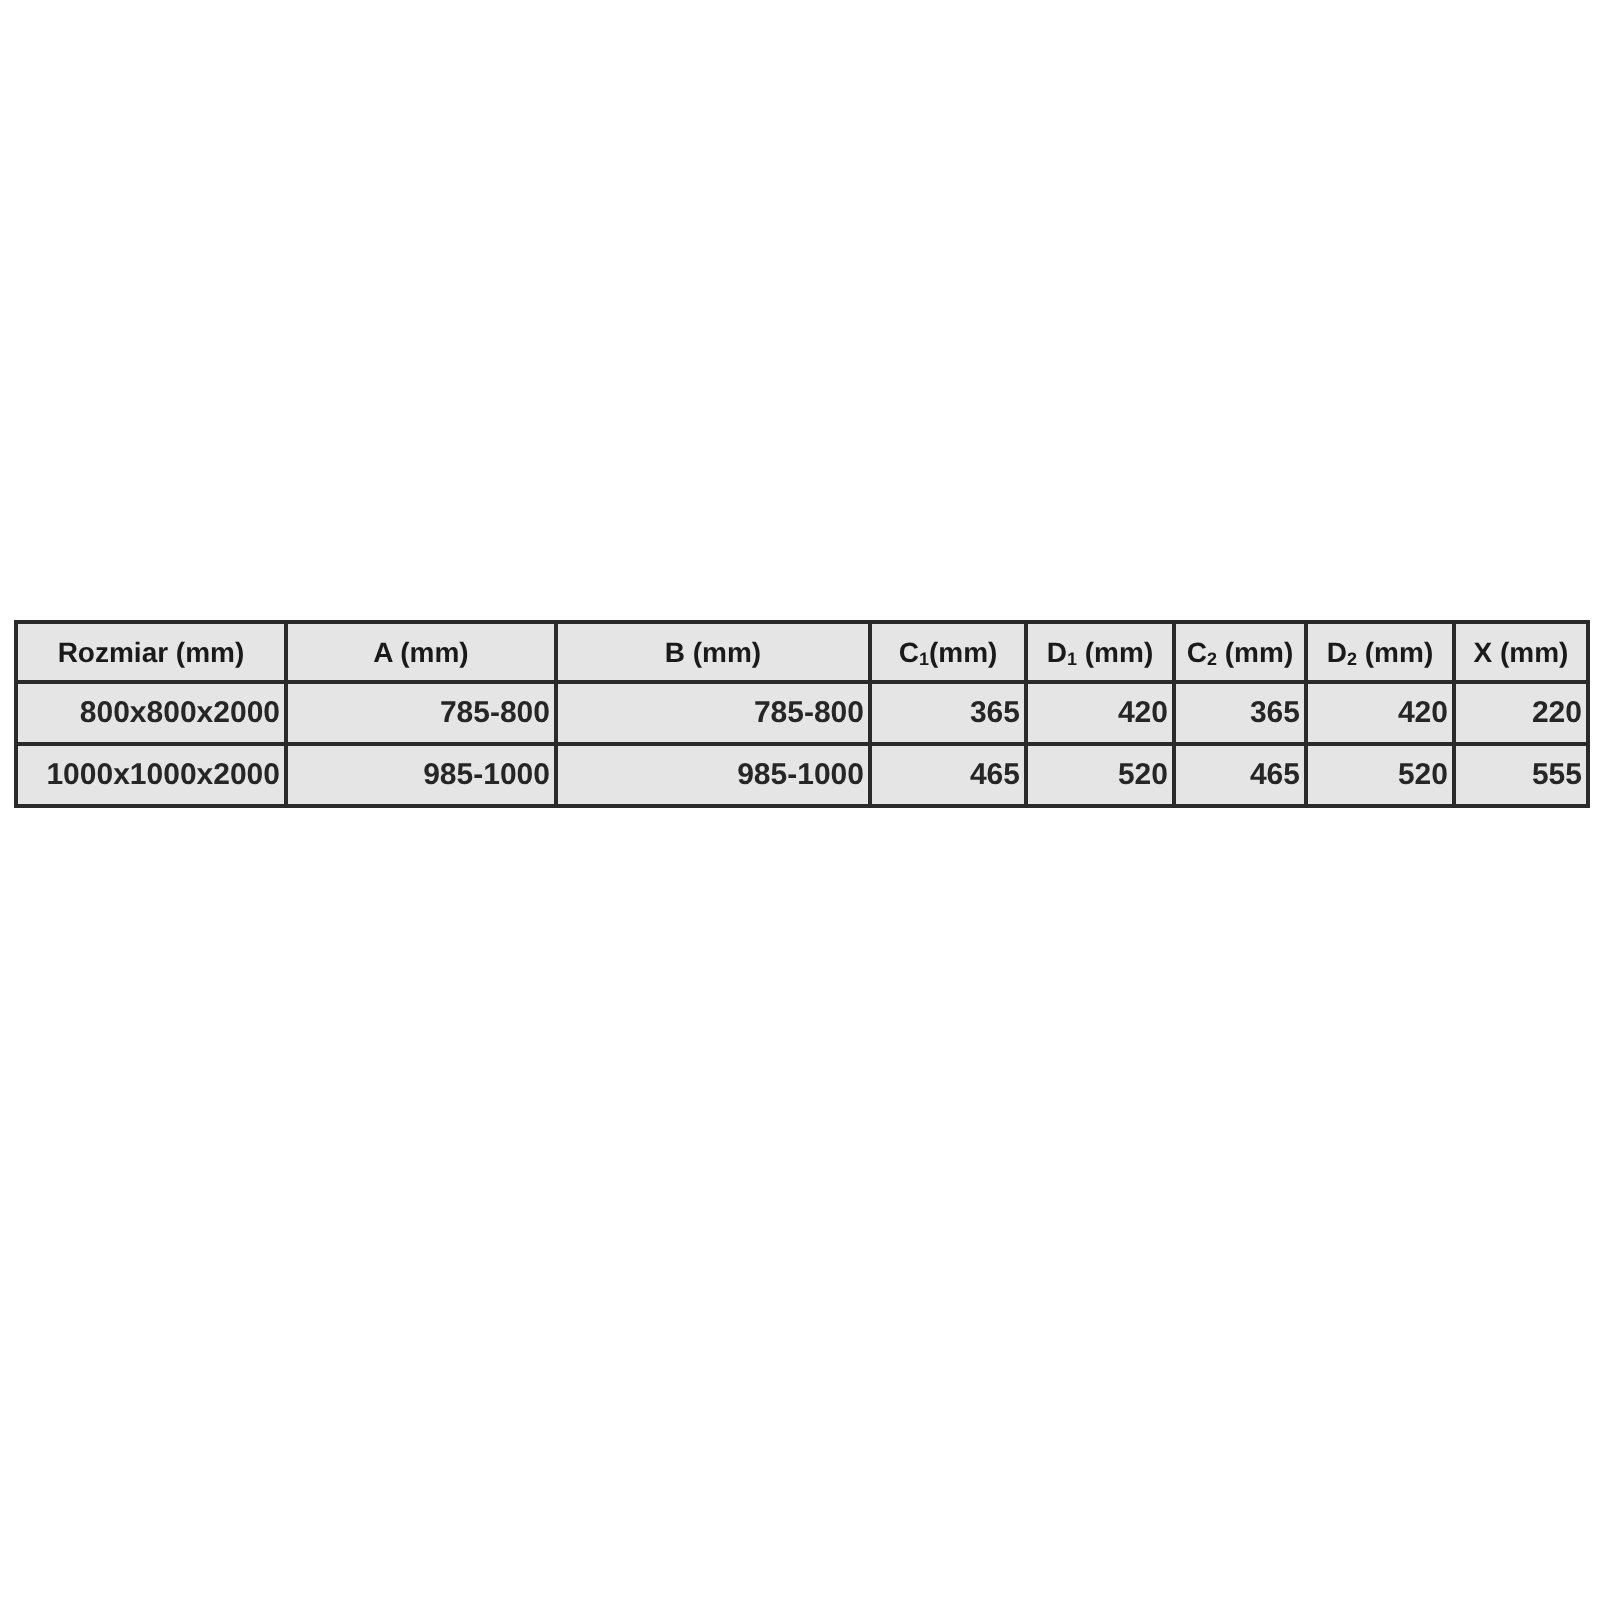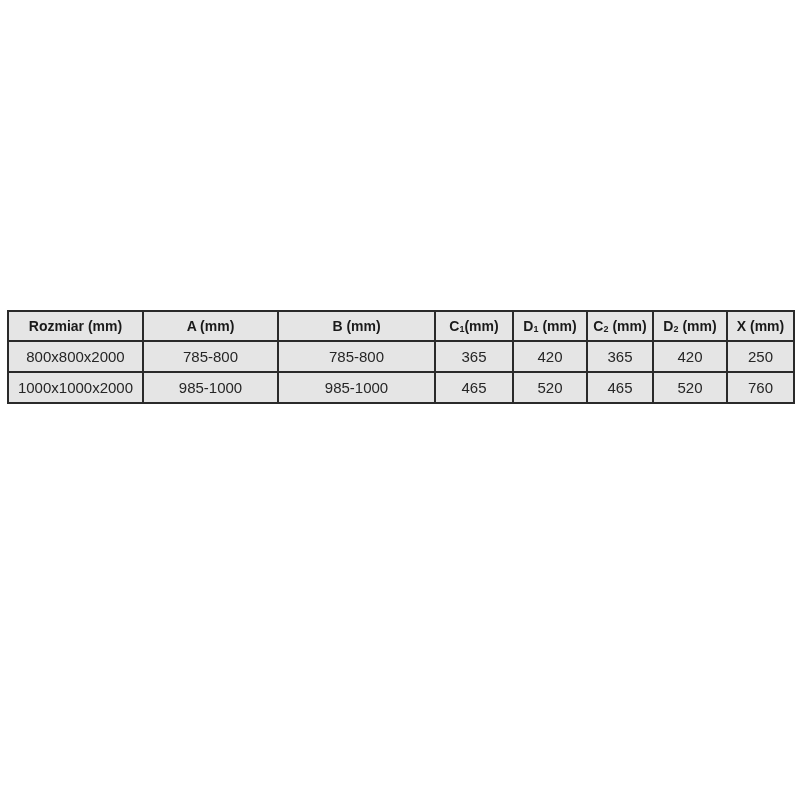--- a/index.html
+++ b/index.html
@@ -35,22 +35,23 @@
   }
   table.spec-table thead th {
     height: 28px;
     font-size: 14px;
     font-weight: bold;
     color: #1a1a1a;
   }
   table.spec-table tbody td {
     height: 29px;
     font-size: 15px;
-    font-weight: normal;
+    font-weight: bold;
     color: #262626;
+    text-align: right;
   }
   table.spec-table sub {
     font-size: 9px;
     font-weight: bold;
     vertical-align: -0.15em;
     line-height: 0;
   }
 </style>
 </head>
 <body>
@@ -81,27 +82,27 @@
     </thead>
     <tbody>
       <tr>
         <td>800x800x2000</td>
         <td>785-800</td>
         <td>785-800</td>
         <td>365</td>
         <td>420</td>
         <td>365</td>
         <td>420</td>
-        <td>250</td>
+        <td>220</td>
       </tr>
       <tr>
         <td>1000x1000x2000</td>
         <td>985-1000</td>
         <td>985-1000</td>
         <td>465</td>
         <td>520</td>
         <td>465</td>
         <td>520</td>
-        <td>760</td>
+        <td>555</td>
       </tr>
     </tbody>
   </table>
 </div>
 
 </body></html>

